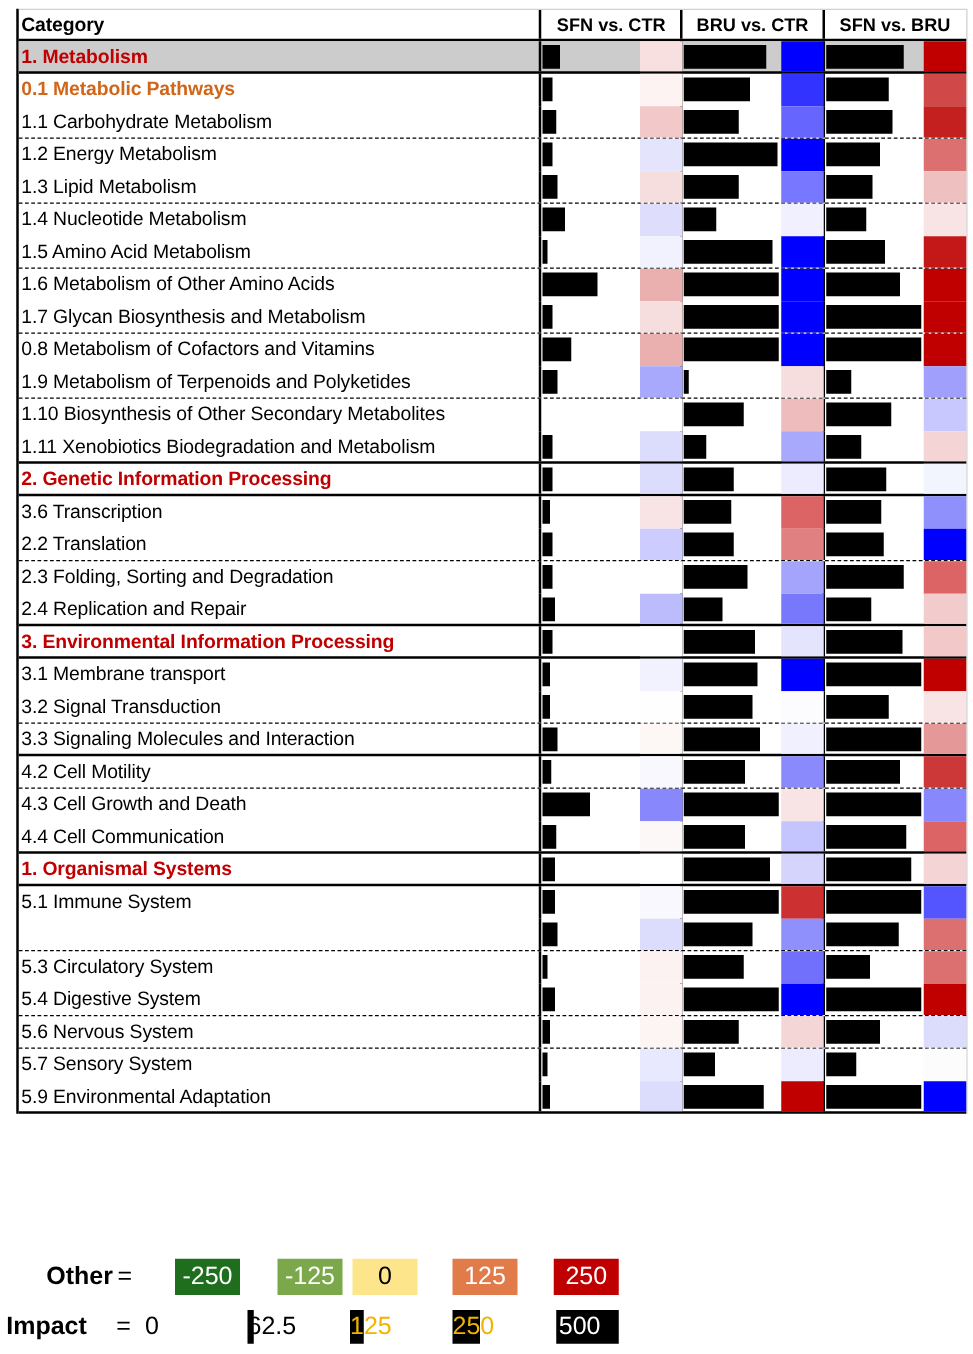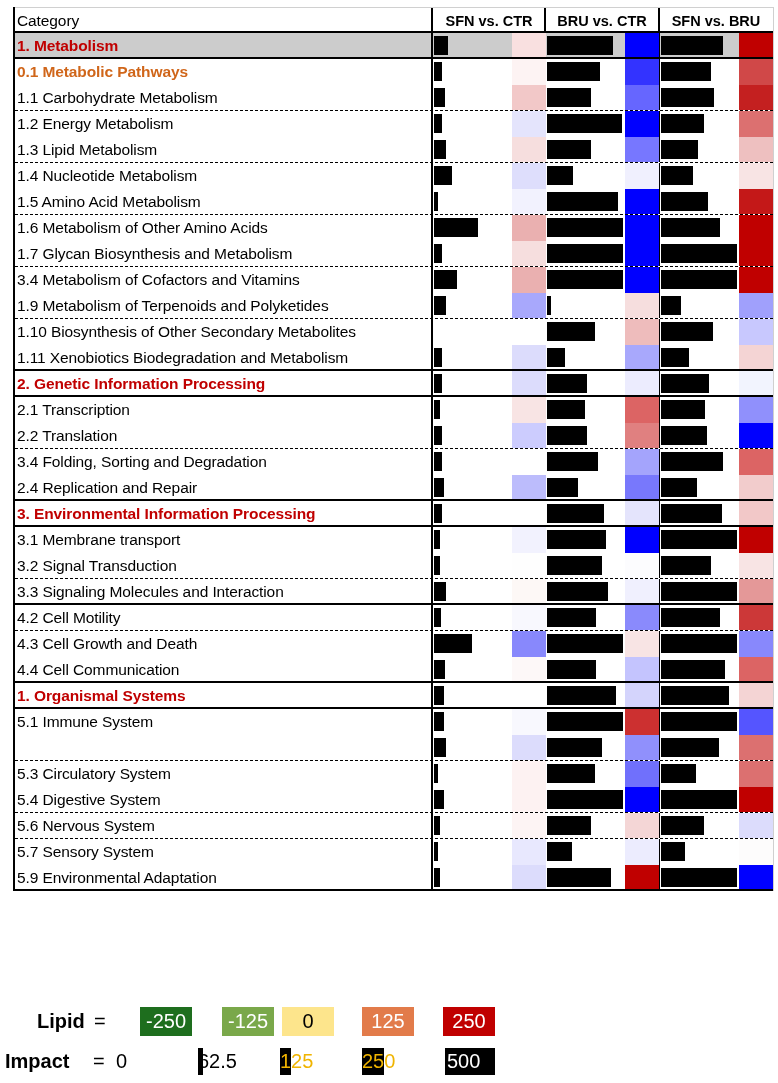--- a/index.html
+++ b/index.html
@@ -9,21 +9,21 @@
            border-left: 2px solid #000; border-right: 1px solid #d0d0d0; }
   .row { position: relative; height: 26px; box-sizing: border-box; }
   .row.header { height: 26px; border-top: 1px solid #d0d0d0; border-bottom: 2px solid #000; }
   .row.b-solid { border-bottom: 2px solid #000; }
   .row.b-dash { border-bottom: 1px dashed #000; }
   .row.shade { background: #cccccc; }
   .cat { position: absolute; left: 2px; top: 0; height: 24px; line-height: 26px;
          font-size: 15.5px; white-space: nowrap; letter-spacing: -0.1px; }
   .cat.section { color: #c00000; font-weight: bold; }
   .cat.orange { color: #d0661a; font-weight: bold; }
-  .cat.hdr { font-weight: normal; font-size: 15.5px; }
+  .cat.hdr { font-weight: bold; font-size: 15.5px; }
   .colhdr { position: absolute; top: 0; height: 24px; line-height: 26px; font-weight: bold;
             font-size: 14.5px; text-align: center; width: 112px; }
   .vline { position: absolute; top: 0; bottom: 0; width: 2px; background: #000; }
   .bar { position: absolute; top: 3px; height: 19px; background: #000; }
   .flux { position: absolute; top: 0; height: 100%; width: 34px; }
   #legend { position: absolute; left: 0; top: 1000px; width: 778px; height: 83px; }
   .lg-label { position: absolute; font-size: 20px; font-weight: bold; }
   .lg-eq { position: absolute; font-size: 20px; }
   .lg-box { position: absolute; width: 52px; height: 29px; line-height: 29px; text-align: center;
             font-size: 20px; color: #fff; }
@@ -146,21 +146,21 @@
         <div class="vline" style="left: 529px;"></div>
         <div class="vline" style="left: 643px;"></div>
         <div class="bar" style="left: 419px; width: 8px;"></div>
         <div class="flux" style="left: 497px; background: rgb(246, 222, 222);"></div>
         <div class="bar" style="left: 532px; width: 76px;"></div>
         <div class="flux" style="left: 610px; background: rgb(0, 0, 255);"></div>
         <div class="bar" style="left: 646px; width: 76px;"></div>
         <div class="flux" style="left: 724px; background: rgb(192, 0, 0);"></div>
       </div>
       <div class="row">
-        <span class="cat">3.4 Metabolism of Cofactors and Vitamins</span>
+        <span class="cat">0.8 Metabolism of Cofactors and Vitamins</span>
         <div class="vline" style="left: 416px;"></div>
         <div class="vline" style="left: 529px;"></div>
         <div class="vline" style="left: 643px;"></div>
         <div class="bar" style="left: 419px; width: 23px;"></div>
         <div class="flux" style="left: 497px; background: rgb(234, 176, 176);"></div>
         <div class="bar" style="left: 532px; width: 76px;"></div>
         <div class="flux" style="left: 610px; background: rgb(0, 0, 255);"></div>
         <div class="bar" style="left: 646px; width: 76px;"></div>
         <div class="flux" style="left: 724px; background: rgb(192, 0, 0);"></div>
       </div>
@@ -205,21 +205,21 @@
         <div class="vline" style="left: 529px;"></div>
         <div class="vline" style="left: 643px;"></div>
         <div class="bar" style="left: 419px; width: 8px;"></div>
         <div class="flux" style="left: 497px; background: rgb(220, 220, 252);"></div>
         <div class="bar" style="left: 532px; width: 40px;"></div>
         <div class="flux" style="left: 610px; background: rgb(236, 236, 254);"></div>
         <div class="bar" style="left: 646px; width: 48px;"></div>
         <div class="flux" style="left: 724px; background: rgb(242, 244, 254);"></div>
       </div>
       <div class="row">
-        <span class="cat">2.1 Transcription</span>
+        <span class="cat">3.6 Transcription</span>
         <div class="vline" style="left: 416px;"></div>
         <div class="vline" style="left: 529px;"></div>
         <div class="vline" style="left: 643px;"></div>
         <div class="bar" style="left: 419px; width: 6px;"></div>
         <div class="flux" style="left: 497px; background: rgb(248, 228, 228);"></div>
         <div class="bar" style="left: 532px; width: 38px;"></div>
         <div class="flux" style="left: 610px; background: rgb(220, 100, 100);"></div>
         <div class="bar" style="left: 646px; width: 44px;"></div>
         <div class="flux" style="left: 724px; background: rgb(144, 144, 252);"></div>
       </div>
@@ -229,21 +229,21 @@
         <div class="vline" style="left: 529px;"></div>
         <div class="vline" style="left: 643px;"></div>
         <div class="bar" style="left: 419px; width: 8px;"></div>
         <div class="flux" style="left: 497px; background: rgb(204, 204, 254);"></div>
         <div class="bar" style="left: 532px; width: 40px;"></div>
         <div class="flux" style="left: 610px; background: rgb(224, 128, 128);"></div>
         <div class="bar" style="left: 646px; width: 46px;"></div>
         <div class="flux" style="left: 724px; background: rgb(0, 0, 255);"></div>
       </div>
       <div class="row">
-        <span class="cat">3.4 Folding, Sorting and Degradation</span>
+        <span class="cat">2.3 Folding, Sorting and Degradation</span>
         <div class="vline" style="left: 416px;"></div>
         <div class="vline" style="left: 529px;"></div>
         <div class="vline" style="left: 643px;"></div>
         <div class="bar" style="left: 419px; width: 8px;"></div>
         <div class="flux" style="left: 497px; background: rgb(255, 255, 255);"></div>
         <div class="bar" style="left: 532px; width: 51px;"></div>
         <div class="flux" style="left: 610px; background: rgb(164, 164, 252);"></div>
         <div class="bar" style="left: 646px; width: 62px;"></div>
         <div class="flux" style="left: 724px; background: rgb(220, 100, 100);"></div>
       </div>
@@ -435,21 +435,21 @@
         <div class="flux" style="left: 497px; background: rgb(220, 220, 252);"></div>
         <div class="bar" style="left: 532px; width: 64px;"></div>
         <div class="flux" style="left: 610px; background: rgb(192, 0, 0);"></div>
         <div class="bar" style="left: 646px; width: 76px;"></div>
         <div class="flux" style="left: 724px; background: rgb(0, 0, 255);"></div>
       </div>
     </div>
 </div>
 
 <div id="legend">
-  <span class="lg-label" style="left:37px; top:10px;">Lipid</span>
+  <span class="lg-label" style="left:37px; top:10px;">Other</span>
   <span class="lg-eq" style="left:94px; top:10px;">=</span>
   <div id="flux-items">
       <div class="lg-box" style="left: 140px; top: 7px; width: 52px; background: rgb(30, 110, 30); color: rgb(255, 255, 255);">-250</div>
       <div class="lg-box" style="left: 222px; top: 7px; width: 52px; background: rgb(122, 168, 74); color: rgb(255, 255, 255);">-125</div>
       <div class="lg-box" style="left: 282px; top: 7px; width: 52px; background: rgb(253, 229, 140); color: rgb(0, 0, 0);">0</div>
       <div class="lg-box" style="left: 362px; top: 7px; width: 52px; background: rgb(226, 123, 74); color: rgb(255, 255, 255);">125</div>
       <div class="lg-box" style="left: 443px; top: 7px; width: 52px; background: rgb(192, 0, 0); color: rgb(255, 255, 255);">250</div>
     </div>
   <span class="lg-label" style="left:5px; top:50px;">Impact</span>
   <span class="lg-eq" style="left:93px; top:50px;">=</span>

